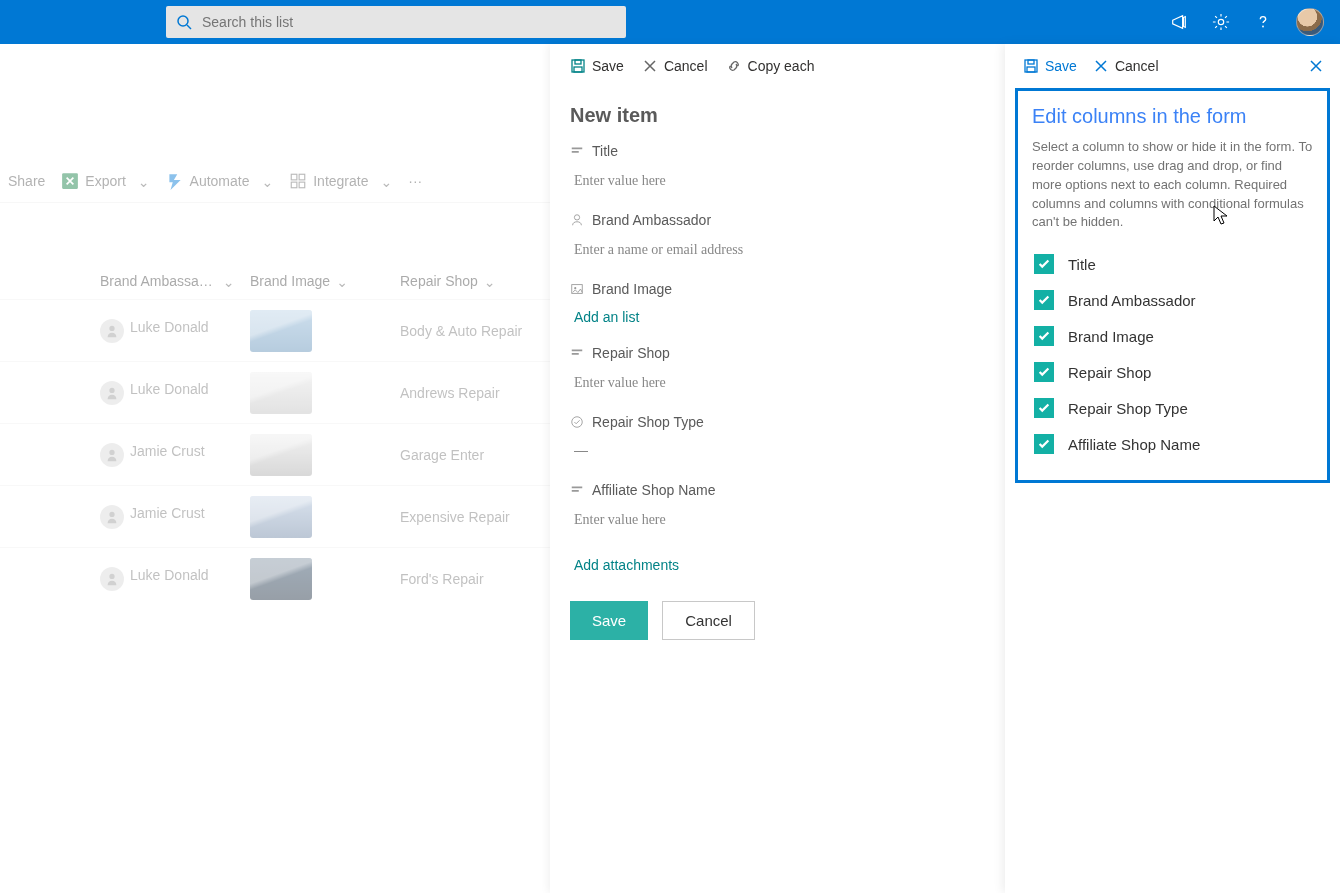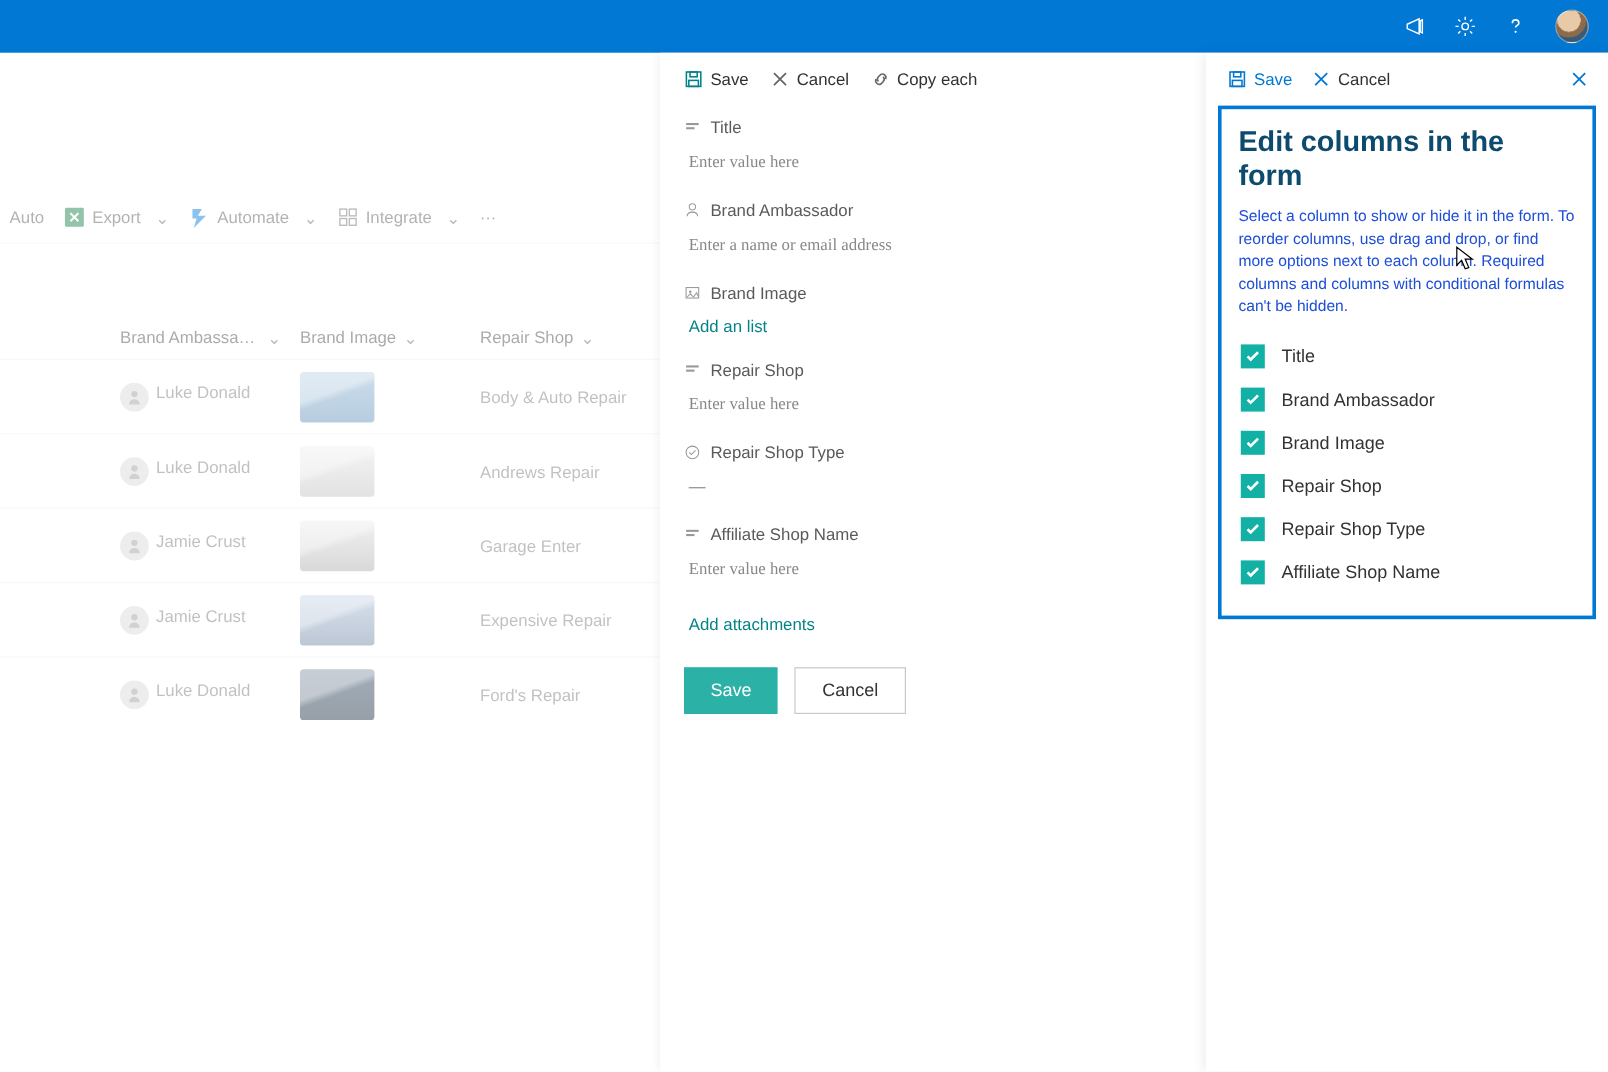--- a/index.html
+++ b/index.html
@@ -156,41 +156,50 @@
     position:relative;
   }
   .panel-cols .cmdbar2 .cmd { display:flex; align-items:center; gap:6px; color:#0078d4; }
   .panel-cols .cmdbar2 .cmd.gray { color:#323130; }
   .close-x { position:absolute; right:16px; color:#0078d4; }
   .cols-box {
     border: 3px solid #0078d4;
     margin: 0 10px 0 10px;
     padding: 14px 14px 18px;
   }
-  .cols-box h3 { font-size: 24px; font-weight:700; color:#0c4a6e; margin-bottom:10px; }
-  .cols-box p { font-size: 13px; color:#1d4ed8; line-height:1.45; margin-bottom: 14px; }
+  .cols-box h3 { font-size: 20px; font-weight:400; color:#3b82f6; margin-bottom:10px; }
+  .cols-box p { font-size: 13px; color:#737373; line-height:1.45; margin-bottom: 14px; }
   .col-item { display:flex; align-items:center; gap:14px; padding:8px 2px; }
   .chk { width:20px; height:20px; background:#13b0a5; display:flex; align-items:center; justify-content:center; }
   .chk svg { width:14px; height:14px; stroke:#fff; stroke-width:2.5; fill:none; }
   .col-item span { font-size:15px; color:#333; }
 
   
   .cursor {
     position:absolute;
     left: 1212px;
     top: 160px;
     pointer-events:none;
   }
 
   svg { display:block; }
 </style>
 </head>
 <body>
 
 <div class="topbar">
+  <div class="search-box">
+    <span class="sicon">
+      <svg viewBox="0 0 16 16" width="16" height="16">
+          <circle cx="7" cy="7" r="5" fill="none" stroke="currentColor" stroke-width="1.5"></circle>
+          <line x1="11" y1="11" x2="15" y2="15" stroke="currentColor" stroke-width="1.5"></line>
+        </svg>
+    </span>
+    <input type="text" placeholder="Search this list" style="">
+  </div>
   <div class="topbar-right">
     <span>
       <svg class="ticon" viewBox="0 0 20 20">
           <path d="M3 8l11-5v14L3 12v-4zm12-3l2-1v12l-2-1V5z" fill="none" stroke="#fff" stroke-width="1.3"></path>
         </svg>
     </span>
     <span>
       <svg class="ticon" viewBox="0 0 20 20">
           <circle cx="10" cy="10" r="3" fill="none" stroke="#fff" stroke-width="1.3"></circle>
           <path d="M10 1v3M10 16v3M1 10h3M16 10h3M3.5 3.5l2 2M14.5 14.5l2 2M16.5 3.5l-2 2M5.5 14.5l-2 2" stroke="#fff" stroke-width="1.3"></path>
@@ -204,21 +213,21 @@
     </span>
     <div class="avatar"></div>
   </div>
 </div>
 
 <div class="main">
 
   <div class="list-bg">
     <div class="toolbar2">
       <div class="item">
-          <span>Auto</span>
+          <span>Share</span>
         </div>
       <div class="item">
         <svg class="cicon" viewBox="0 0 16 16">
             <rect x="1" y="1" width="14" height="14" rx="1" fill="#107c41"></rect>
             <path d="M5 5l6 6M11 5l-6 6" stroke="#fff" stroke-width="1.5"></path>
           </svg>
         <span>Export</span>
         <span class="chev">⌄</span>
       </div>
       <div class="item">
@@ -355,20 +364,21 @@
         <span>Cancel</span>
       </div>
       <div class="cmd">
         <svg viewBox="0 0 16 16">
             <path d="M6 10a3 3 0 010-4l2-2a3 3 0 014 4M10 6a3 3 0 010 4l-2 2a3 3 0 01-4-4" fill="none" stroke="#666" stroke-width="1.3"></path>
           </svg>
         <span>Copy each</span>
       </div>
     </div>
 
+    <h2>New item</h2>
 
     <div class="field">
       <div class="field-label">
         <svg viewBox="0 0 16 16">
             <rect x="2" y="4" width="12" height="2" fill="#999"></rect>
             <rect x="2" y="8" width="8" height="2" fill="#999"></rect>
           </svg>
         <span>Title</span>
       </div>
       <div class="field-input">Enter value here</div>

